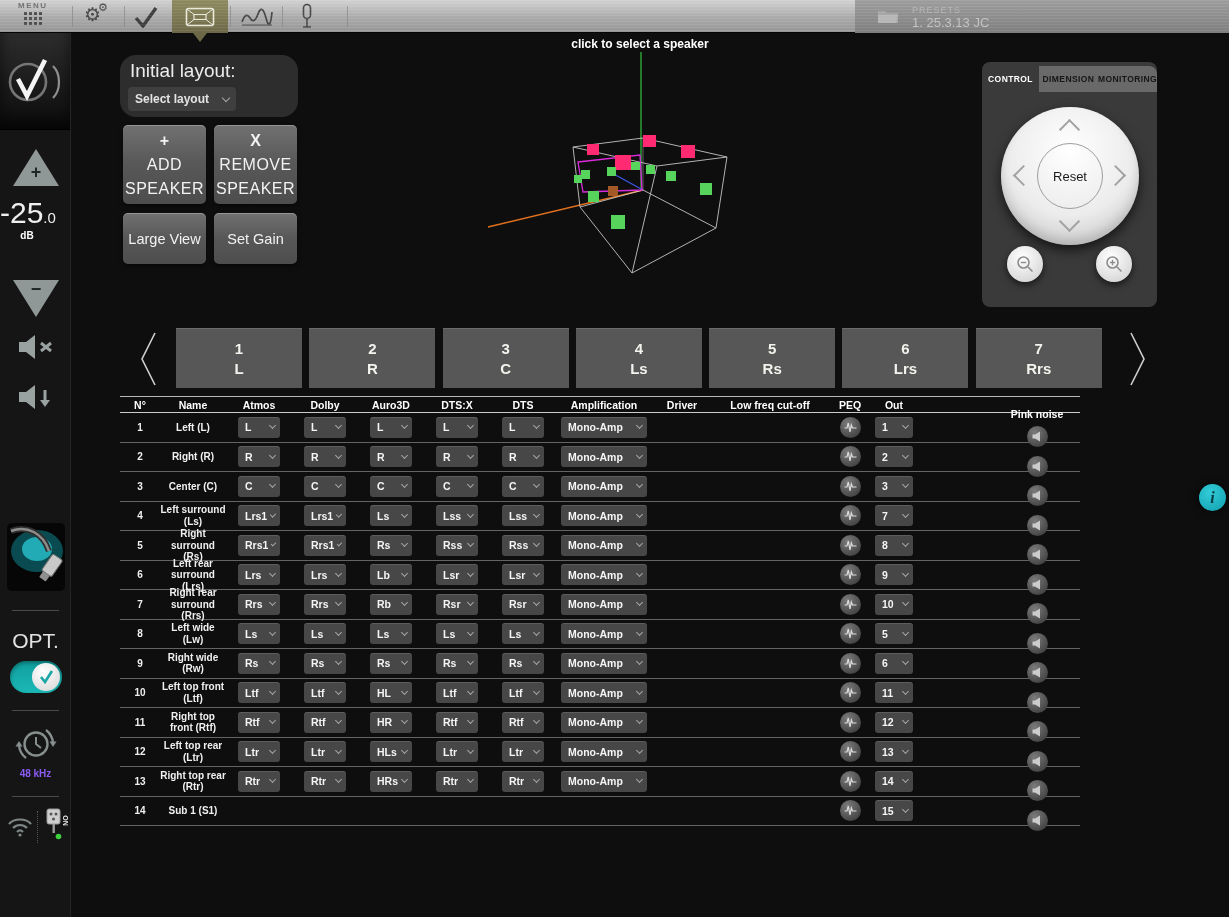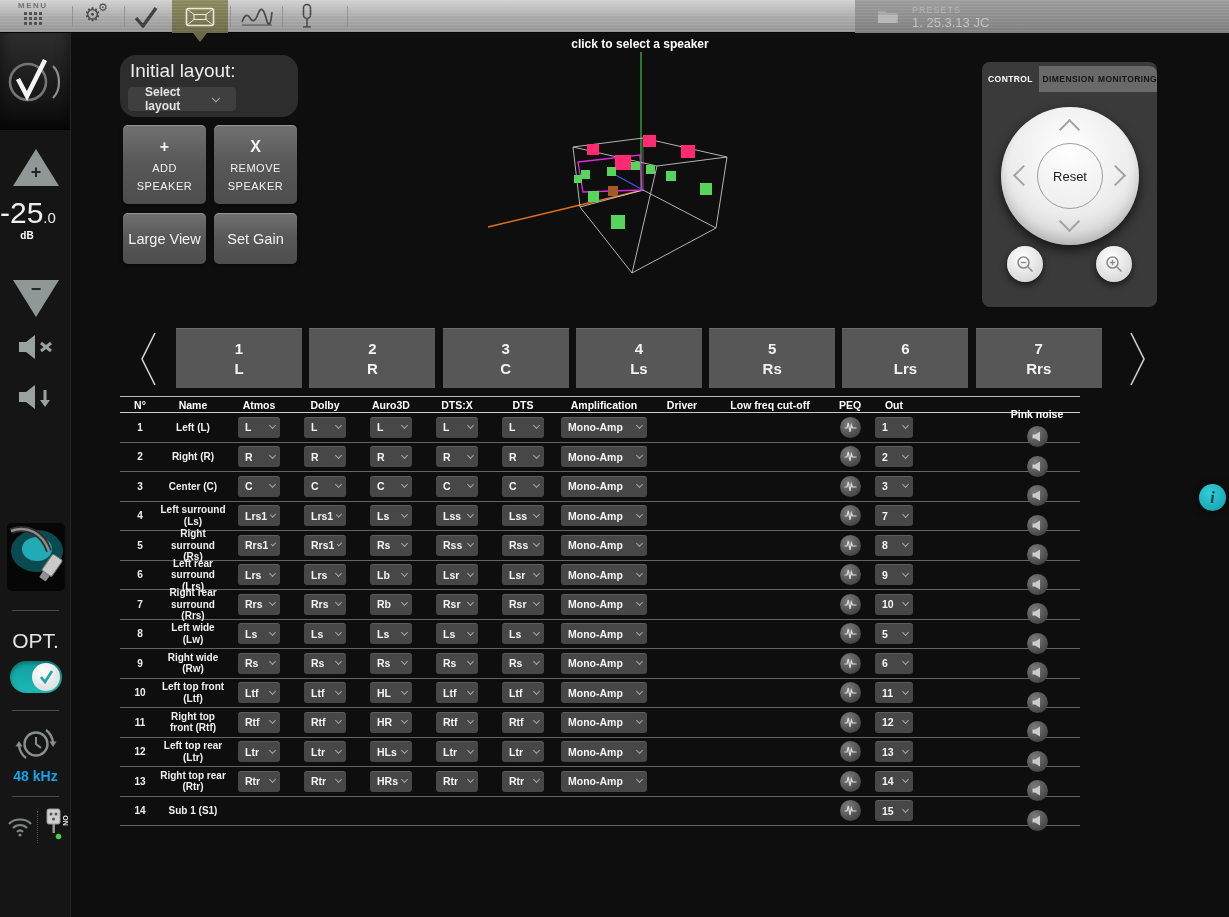--- a/index.html
+++ b/index.html
@@ -43,40 +43,40 @@
   .vol-value{position:absolute;top:163px;left:0;width:54px;text-align:center;color:#efefef;}
   .vol-main{font-size:30px;} .vol-dec{font-size:15px;}
   .vol-unit{margin-top:0;font-size:10px;font-weight:bold;color:#fff;}
   .side-ico{position:absolute;cursor:pointer;}
   .sep{position:absolute;left:12px;width:47px;height:1px;background:#4a4a4a;}
   .opt-label{position:absolute;top:596px;left:0;width:71px;text-align:center;font-size:21px;color:#e2e2e2;}
   .toggle{position:absolute;left:10px;top:628px;width:52px;height:32px;border-radius:16px;
     background:linear-gradient(180deg,#0f9f9f,#1cb9b6);cursor:pointer;box-shadow:inset 0 2px 4px rgba(0,0,0,.35);}
   .knob{position:absolute;right:2px;top:2px;width:28px;height:28px;border-radius:50%;
     background:radial-gradient(circle at 40% 32%,#fff,#dcdcdc 80%);display:flex;align-items:center;justify-content:center;}
-  .rate-label{position:absolute;top:735px;left:0;width:71px;text-align:center;font-size:14px;font-weight:bold;color:#0ea5e9;}
+  .rate-label{position:absolute;top:735px;left:0;width:71px;text-align:center;font-size:10px;font-weight:bold;color:#8b5cf6;}
   .dotsep{position:absolute;left:37px;top:778px;height:32px;width:0;border-left:1px dotted #555;}
   .mic-on{position:absolute;left:60px;top:784px;font-size:7px;font-weight:bold;color:#e8e8e8;transform:rotate(90deg);}
 
   
   .layout-panel{position:absolute;left:120px;top:55px;width:178px;height:62px;background:#2d2d2d;border-radius:16px;}
   .layout-title{position:absolute;left:10px;top:5px;font-size:19px;color:#ececec;}
   .layout-select{position:absolute;left:8px;top:32px;width:108px;height:24px;background:#3f3f3f;border-radius:4px;
-    display:flex;align-items:center;justify-content:space-between;padding:0 17px;cursor:pointer;}
+    display:flex;align-items:center;justify-content:space-between;padding:0 7px;cursor:pointer;}
   .layout-select span{font-size:12px;font-weight:bold;color:#e3e3e3;}
   .chev{width:6px;height:6px;border-right:1.4px solid #a5a5a5;border-bottom:1.4px solid #a5a5a5;transform:rotate(45deg);margin-top:-3px;}
   .gbtn{position:absolute;border:none;border-radius:5px;color:#f2f2f2;cursor:pointer;
     background:linear-gradient(180deg,#717171,#585858 48%,#4d4d4d);
     box-shadow:inset 0 1px 0 rgba(255,255,255,.25),0 2px 4px rgba(0,0,0,.5);
     font-family:"Liberation Sans",sans-serif;display:flex;flex-direction:column;align-items:center;justify-content:center;gap:6px;}
   .btn-add{left:123px;top:125px;width:83px;height:79px;}
   .btn-remove{left:214px;top:125px;width:83px;height:79px;}
   .btn-large{left:123px;top:213px;width:83px;height:51px;font-size:14.5px;}
   .btn-gain{left:214px;top:213px;width:83px;height:51px;font-size:14.5px;}
-  .gbtn .big{font-size:16px;font-weight:bold;} .gbtn .ln{font-size:11px;letter-spacing:.5px;}
+  .gbtn .big{font-size:16px;font-weight:bold;} .gbtn .ln{font-size:16px;letter-spacing:.5px;}
 
   
   .hint{position:absolute;left:560px;top:37px;width:160px;text-align:center;font-size:12px;font-weight:bold;color:#fff;}
   .viewer{position:absolute;left:450px;top:45px;width:400px;height:250px;cursor:pointer;}
 
   
   .cpanel{position:absolute;left:982px;top:62px;width:175px;height:245px;background:#3a3a3a;border-radius:8px;}
   .cp-tabs{position:absolute;top:4px;left:0;right:0;height:26px;display:flex;}
   .cp-tab{display:flex;align-items:center;justify-content:center;font-size:8.5px;font-weight:bold;letter-spacing:.4px;cursor:pointer;}
   .cp-tab.active{width:57px;color:#fff;}

